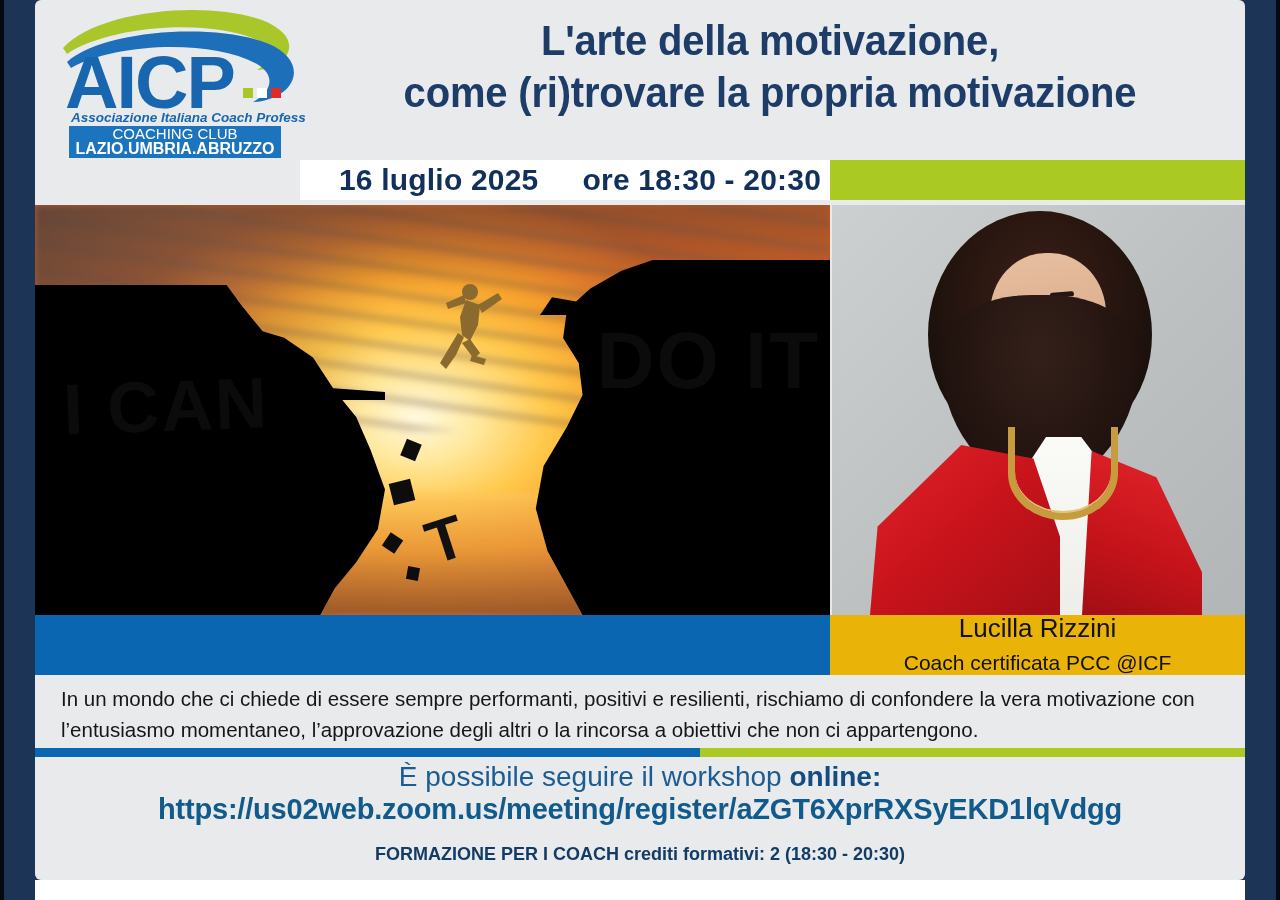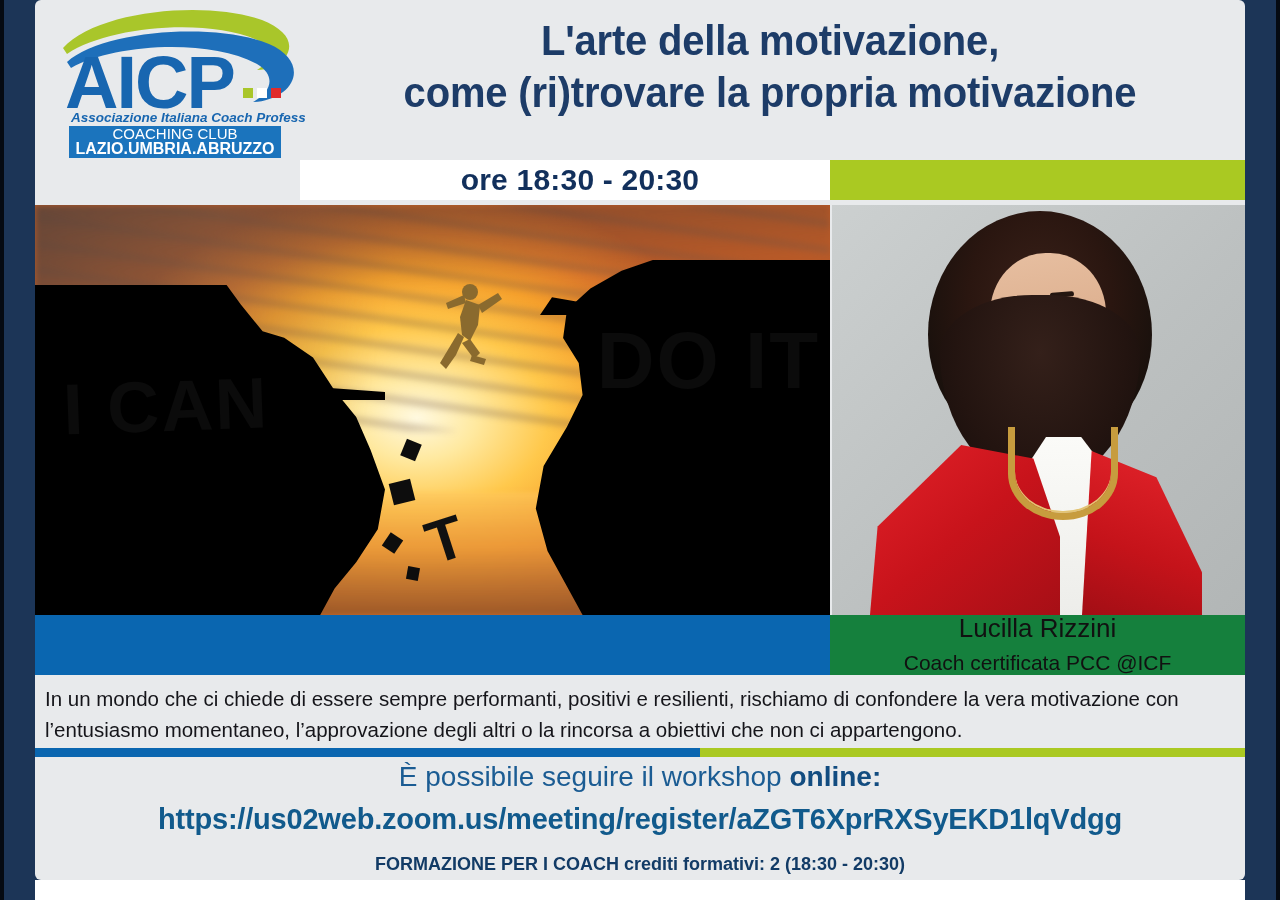--- a/index.html
+++ b/index.html
@@ -264,34 +264,34 @@
   #blue-band {
     position: absolute;
     left: 0; top: 615px;
     width: 795px; height: 60px;
     background: #0a66b0;
   }
   #speaker {
     position: absolute;
     left: 795px; top: 615px;
     width: 415px; height: 60px;
-    background: #15803d;
+    background: #eab308;
     display: flex; flex-direction: column;
     align-items: center; justify-content: center;
     color: #111;
   }
   #speaker-name { font-size: 26px; line-height: 1.02; }
   #speaker-role { font-size: 21px; line-height: 1.15; margin-top: 9px; }
 
   
   #desc {
     position: absolute;
     left: 0; top: 680px;
     width: 1210px; height: 62px;
-    padding: 4px 26px 0 10px;
+    padding: 4px 26px 0 26px;
     box-sizing: border-box;
     color: #15151a;
     font-family: "Liberation Sans Narrow", "Liberation Sans", sans-serif;
     font-size: 20.5px;
     line-height: 1.5;
     text-align: left;
   }
 
   
   #split-bar { position: absolute; left: 0; top: 748px; width: 1210px; height: 9px; }
@@ -302,21 +302,21 @@
   #footer {
     position: absolute;
     left: 0; top: 757px;
     width: 1210px; height: 123px;
     text-align: center;
     color: #1d5b8f;
     font-family: "Liberation Sans Narrow", "Liberation Sans", sans-serif;
   }
   #foot-line1 { margin-top: 4px; font-size: 28px; color:#1b5c93; }
   #foot-line1 b { color:#124c80; }
-  #foot-url  { margin-top: 10px; font-size: 29px; font-weight: bold; color:#115a8c; letter-spacing:-0.2px; }
+  #foot-url  { font-size: 29px; font-weight: bold; color:#115a8c; letter-spacing:-0.2px; }
   #foot-line3 { margin-top: 18px; font-size: 18px; font-weight: bold; color:#123b66; }
 
   #bottom-white {
     position: absolute;
     left: 35px; top: 880px;
     width: 1210px; height: 20px;
     background: #ffffff;
   }
 </style>
 </head>
@@ -348,20 +348,21 @@
         </svg>
       </div>
 
       <div id="title">
         <div class="l1">L'arte della motivazione,</div>
         <div class="l2">come (ri)trovare la propria motivazione</div>
       </div>
     </div>
 
     <div id="date-strip">
+      <span>16 luglio 2025</span>
       <span>ore 18:30 - 20:30</span>
     </div>
     <div id="green-bar-top"></div>
 
     <div id="hero">
       <div class="sky"></div>
       <div class="clouds"></div>
       <div class="sea"></div>
 
       <div class="cliff-left-top"></div>

